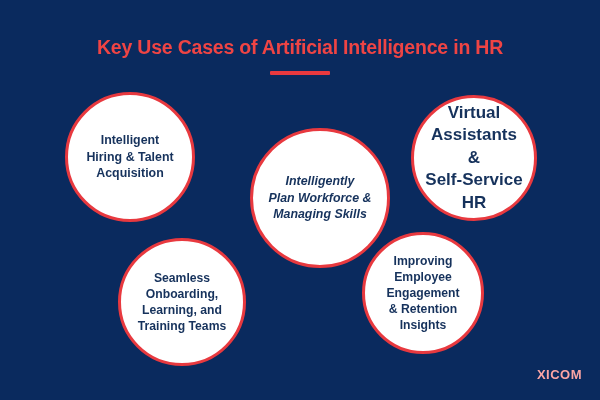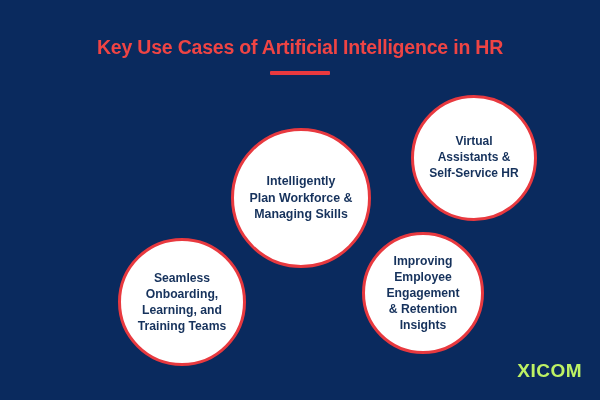--- a/index.html
+++ b/index.html
@@ -66,58 +66,63 @@
     font-weight: bold;
     line-height: 1.32;
     padding: 0 10px;
     white-space: pre-line;
   }
 
   
   #circle-1 { left: 65px;  top: 92px;  width: 130px; height: 130px; z-index: 3; }
   #circle-1 .circle-label { font-size: 12.4px; }
 
-  #circle-2 { left: 231px; top: 128px; width: 140px; height: 140px; z-index: 2; }
+  #circle-2 { left: 250px; top: 128px; width: 140px; height: 140px; z-index: 2; font-style: italic; }
   #circle-2 .circle-label { font-size: 12.4px; }
 
   #circle-3 { left: 411px; top: 95px;  width: 126px; height: 126px; z-index: 3; }
-  #circle-3 .circle-label { font-size: 12px; }
+  #circle-3 .circle-label { font-size: 17px; }
 
   #circle-4 { left: 118px; top: 238px; width: 128px; height: 128px; z-index: 4; }
   #circle-4 .circle-label { font-size: 12.2px; }
 
   #circle-5 { left: 362px; top: 232px; width: 122px; height: 122px; z-index: 4; }
   #circle-5 .circle-label { font-size: 12.2px; padding: 0 6px; }
 
   
   .logo {
     position: absolute;
     right: 18px;
     bottom: 18px;
     display: flex;
     align-items: center;
   }
   .logo-text {
-    color: #bef264;
-    font-size: 19px;
+    color: #fca5a5;
+    font-size: 13px;
     font-weight: bold;
     letter-spacing: 0.5px;
     font-family: "Liberation Sans", sans-serif;
   }
 </style>
 </head>
 <body>
 
 <div id="infographic">
 
   <div class="title-block">
     <span class="title-text">Key Use Cases of Artificial Intelligence in HR</span>
     <span class="title-underline"></span>
   </div>
 
+  <div class="circle" id="circle-1">
+    <span class="circle-label">Intelligent
+Hiring &amp; Talent
+Acquisition</span>
+  </div>
 
   <div class="circle" id="circle-2">
     <span class="circle-label">Intelligently
 Plan Workforce &amp;
 Managing Skills</span>
   </div>
 
   <div class="circle" id="circle-3">
     <span class="circle-label">Virtual
 Assistants &amp;

